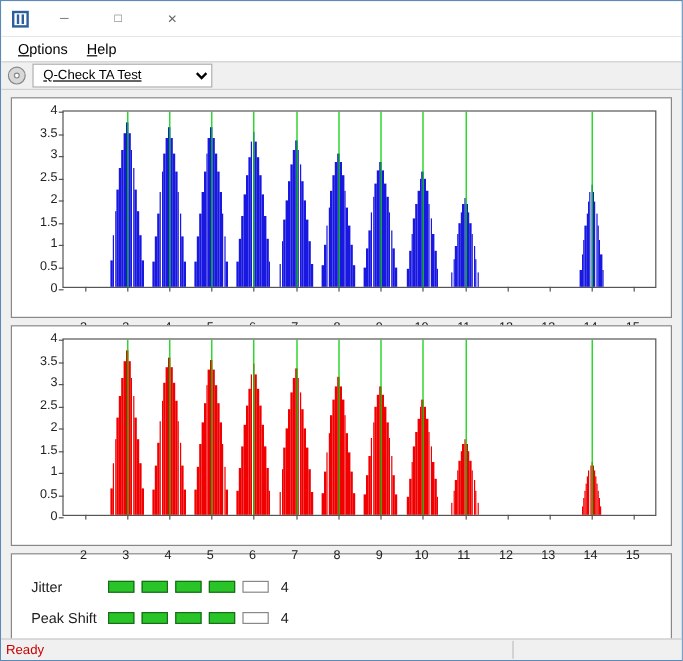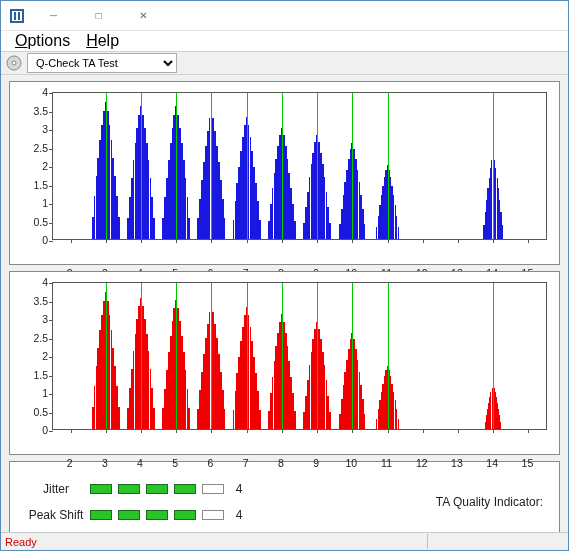--- a/index.html
+++ b/index.html
@@ -39,21 +39,21 @@
     color: #666;
     font-family: "Segoe UI Symbol", sans-serif;
     font-size: 10px;
   }
   .menubar {
     height: 20px;
     background: #fff;
     display: flex;
     align-items: center;
     padding: 0 6px;
-    font-size: 16px;
+    font-size: 12px;
   }
   .menuitem {
     padding: 2px 8px;
   }
   .menuitem .mn { text-decoration: underline; }
   .toolbar {
     height: 24px;
     background: #f0f0f0;
     border-top: 1px solid #d0d0d0;
     border-bottom: 1px solid #d0d0d0;
@@ -69,21 +69,21 @@
   .tb-select {
     height: 20px;
     font-size: 11px;
     background: #fff;
     border: 1px solid #adadad;
     padding: 0 4px;
     font-family: inherit;
   }
   .sel-device { width: 200px; }
   .sel-func { width: 160px; }
-  .sel-test { width: 150px; }
+  .sel-test { width: 150px; text-decoration: underline; }
   .content {
     padding: 6px 8px;
     background: #f0f0f0;
     height: calc(100% - 30px - 20px - 24px - 18px);
   }
   .chartbox {
     background: #fff;
     border: 1px solid #888;
     height: 184px;
     position: relative;
@@ -139,21 +139,20 @@
     align-items: center;
     justify-content: space-between;
     height: 82px;
   }
   .qleft {
     display: grid;
     grid-template-columns: 60px repeat(5,24px) 14px;
     row-gap: 12px;
     column-gap: 4px;
     align-items: center;
-    text-align: center;
   }
   .qlabel { font-size: 12px; color: #222; }
   .block {
     width: 22px; height: 10px;
     border: 1px solid #1a6b1a;
     background: #28c428;
   }
   .block.empty { background: #fff; border: 1px solid #888; }
   .qval { font-size: 12px; color: #222; padding-left: 4px; }
   .qright {
@@ -676,21 +675,20 @@
       <span class="qlabel">Peak Shift</span>
       <span class="block"></span>
       <span class="block"></span>
       <span class="block"></span>
       <span class="block"></span>
       <span class="block empty"></span>
       <span class="qval">4</span>
     </div>
 
     <div class="qright">
-      <span class="ta-label">TA Quality Indicator:</span>
     </div>
 
   </div>
 </div>
 
 <div class="statusbar">
   <span>Ready</span>
   <span class="status-div"></span>
 </div>
 

